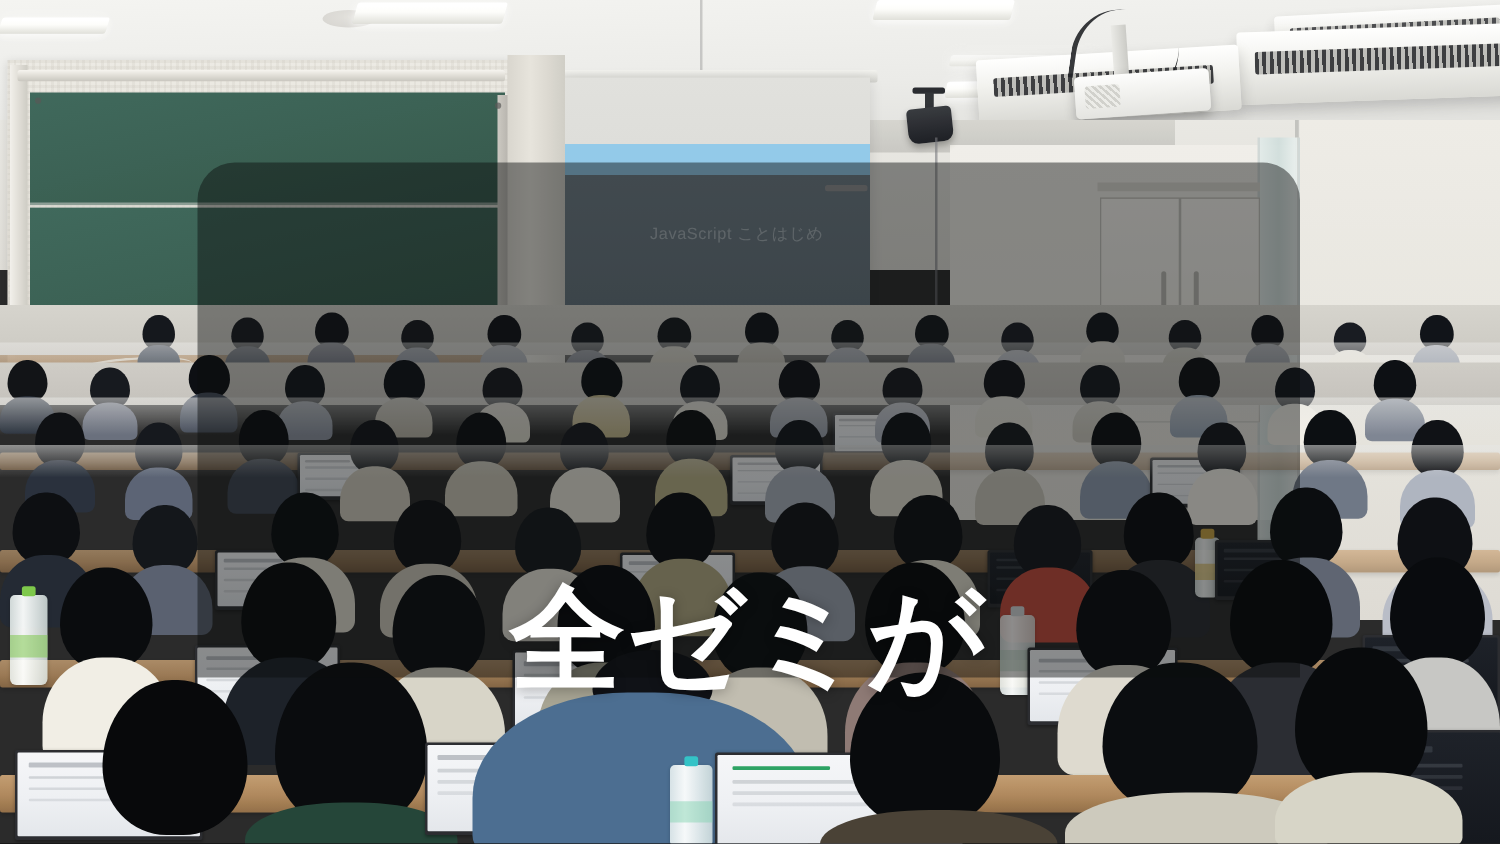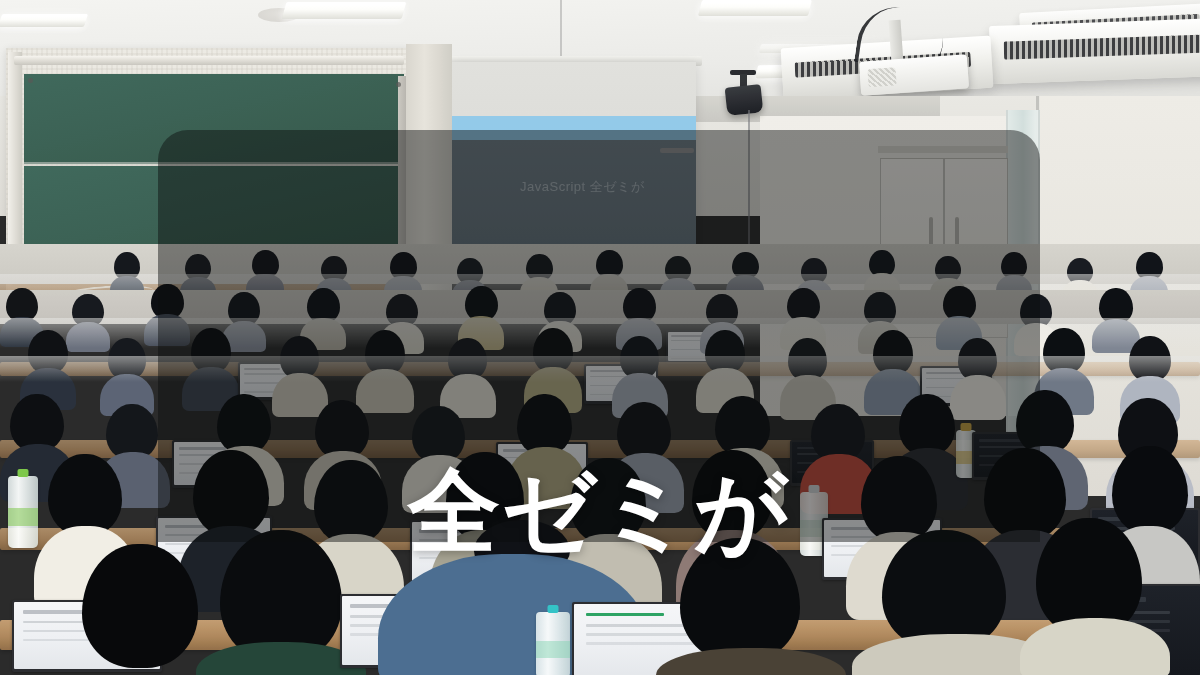--- a/index.html
+++ b/index.html
@@ -534,21 +534,21 @@
     <div class="door d1">
         <div class="door-handle"></div>
       </div>
     <div class="door d2">
         <div class="door-handle"></div>
       </div>
 
     <div class="screen-top-bar"></div>
     <div class="screen"></div>
     <div class="screen-badge"></div>
-    <div class="screen-title">JavaScript 全ゼミが</div>
+    <div class="screen-title">JavaScript ことはじめ</div>
 
     <div class="board-frame"></div>
     <div class="board-left-post"></div>
     <div class="board-rail"></div>
     <div class="board b1"></div>
     <div class="board b2"></div>
     <div class="board-divider"></div>
     <div class="board-right"></div>
     <div class="board-rail2"></div>
     <div class="board-screw" style="left:28px;  top:78px;"></div>

